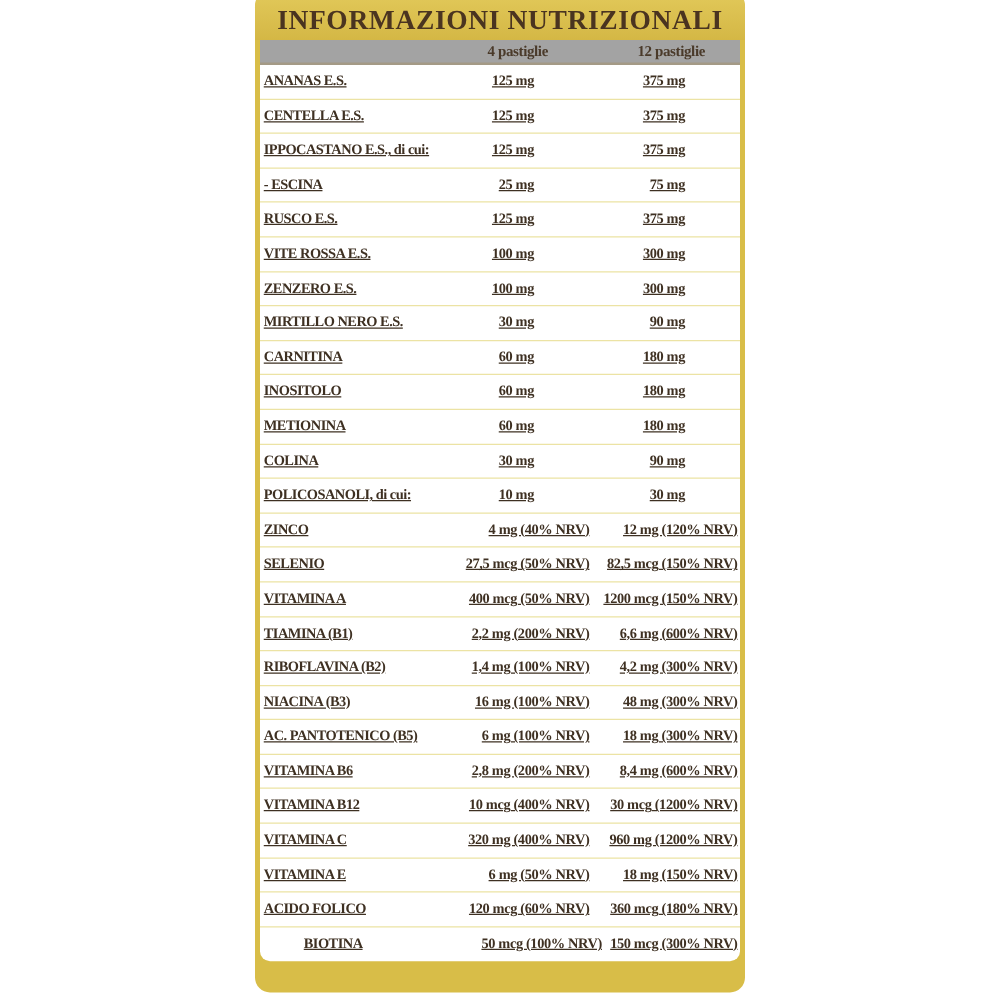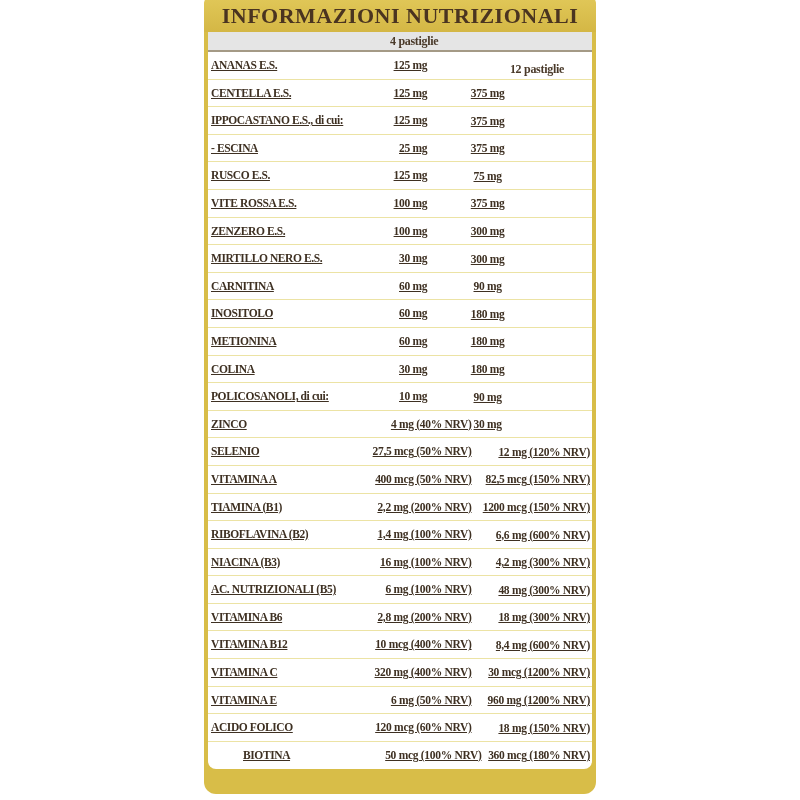--- a/index.html
+++ b/index.html
@@ -21,37 +21,37 @@
       border-radius: 10px 10px 0 0;
       margin: 0 -4px;
     }
     .table {
       background: #ffffff;
       border-radius: 0 0 8px 8px;
       overflow: hidden;
     }
     .head-row {
       display: flex; height: 18px; line-height: 18px;
-      background: #e5e5e5;
+      background: #a3a3a3;
       border-bottom: 2px solid #a49a86;
       font-size: 12px; font-weight: bold; color: #4a3a2a;
     }
     .row {
       display: flex; height: 27.6px; line-height: 27px;
       border-bottom: 1.5px solid #ece3a4;
       font-size: 11.5px; font-weight: bold; color: #3e3022;
       box-sizing: border-box;
       text-decoration: underline;
     }
     .row:last-child { border-bottom: none; padding-left: 32px; }
     .c-name { width: 140px; padding-left: 3px; white-space: nowrap; letter-spacing: -0.4px; }
     .c-v1 { width: 124px; text-align: right; white-space: nowrap; letter-spacing: -0.3px; }
-    .c-v2 { width: 120px; text-align: right; white-space: nowrap; letter-spacing: -0.3px; padding-right: 2px; margin-top: 28px; }
+    .c-v2 { width: 120px; text-align: right; white-space: nowrap; letter-spacing: -0.3px; padding-right: 2px; }
     .row.simple .c-v1 { width: 82px; }
-    .row.simple .c-v2 { width: 124px; padding-right: 44px; text-align: center; }
+    .row.simple .c-v2 { width: 124px; padding-right: 44px; }
     .row.simple .c-name { width: 140px; }
     .head-row .c-name { width: 140px; }
     .head-row .c-v1 { width: 88px; text-align: right; }
     .head-row .c-v2 { width: 126px; text-align: right; padding-right: 28px; }
   </style>
 </head>
 <body>
 
 <div class="panel">
   <div class="title">INFORMAZIONI NUTRIZIONALI</div>
@@ -151,21 +151,21 @@
     <div class="c-name">RIBOFLAVINA (B2)</div>
     <div class="c-v1">1,4 mg (100% NRV)</div>
     <div class="c-v2">4,2 mg (300% NRV)</div>
   </div>
         <div class="row">
     <div class="c-name">NIACINA (B3)</div>
     <div class="c-v1">16 mg (100% NRV)</div>
     <div class="c-v2">48 mg (300% NRV)</div>
   </div>
         <div class="row">
-    <div class="c-name">AC. NUTRIZIONALI (B5)</div>
+    <div class="c-name">AC. PANTOTENICO (B5)</div>
     <div class="c-v1">6 mg (100% NRV)</div>
     <div class="c-v2">18 mg (300% NRV)</div>
   </div>
         <div class="row">
     <div class="c-name">VITAMINA B6</div>
     <div class="c-v1">2,8 mg (200% NRV)</div>
     <div class="c-v2">8,4 mg (600% NRV)</div>
   </div>
         <div class="row">
     <div class="c-name">VITAMINA B12</div>

